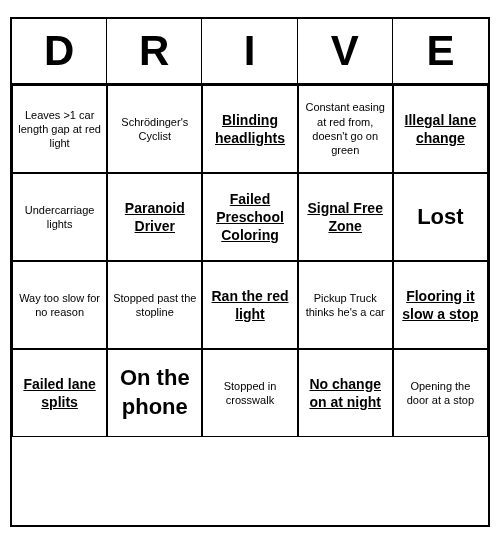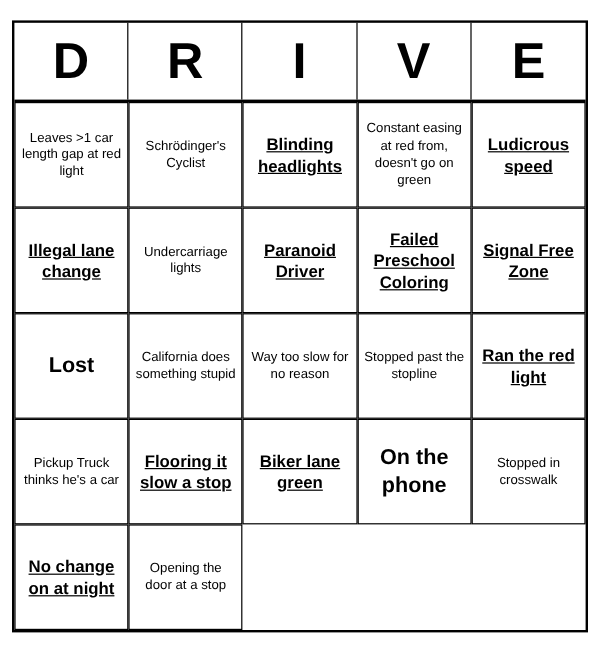--- a/index.html
+++ b/index.html
@@ -41,21 +41,21 @@
       min-height: 88px;
       display: flex;
       align-items: center;
       justify-content: center;
       text-align: center;
       padding: 5px;
       font-size: 12px;
       line-height: 1.3;
     }
     .bingo-cell.large-text {
-      font-size: 18px;
+      font-size: 22px;
       font-weight: bold;
     }
     .bingo-cell.medium-text {
       font-size: 14px;
       font-weight: bold;
       text-decoration: underline;
     }
     .bingo-cell.small-text {
       font-size: 11px;
     }
@@ -69,32 +69,30 @@
       <div class="bingo-header-cell">R</div>
       <div class="bingo-header-cell">I</div>
       <div class="bingo-header-cell">V</div>
       <div class="bingo-header-cell">E</div>
     </div>
   <div class="bingo-grid">
   <div class="bingo-cell small-text">Leaves &gt;1 car length gap at red light</div>
       <div class="bingo-cell small-text">Schrödinger's Cyclist</div>
       <div class="bingo-cell medium-text">Blinding headlights</div>
       <div class="bingo-cell small-text">Constant easing at red from, doesn't go on green</div>
-      <div class="bingo-cell medium-text">Ludicrous speed</div>
       <div class="bingo-cell medium-text">Illegal lane change</div>
       <div class="bingo-cell small-text">Undercarriage lights</div>
       <div class="bingo-cell medium-text">Paranoid Driver</div>
       <div class="bingo-cell medium-text">Failed Preschool Coloring</div>
       <div class="bingo-cell medium-text">Signal Free Zone</div>
       <div class="bingo-cell large-text">Lost</div>
-      <div class="bingo-cell small-text">California does something stupid</div>
       <div class="bingo-cell small-text">Way too slow for no reason</div>
       <div class="bingo-cell small-text">Stopped past the stopline</div>
       <div class="bingo-cell medium-text">Ran the red light</div>
       <div class="bingo-cell small-text">Pickup Truck thinks he's a car</div>
       <div class="bingo-cell medium-text">Flooring it slow a stop</div>
-      <div class="bingo-cell medium-text">Biker lane green</div>
+      <div class="bingo-cell medium-text">Failed lane splits</div>
       <div class="bingo-cell large-text">On the phone</div>
       <div class="bingo-cell small-text">Stopped in crosswalk</div>
       <div class="bingo-cell medium-text">No change on at night</div>
       <div class="bingo-cell small-text">Opening the door at a stop</div>
     </div>
 </div>
 
 </body></html>

